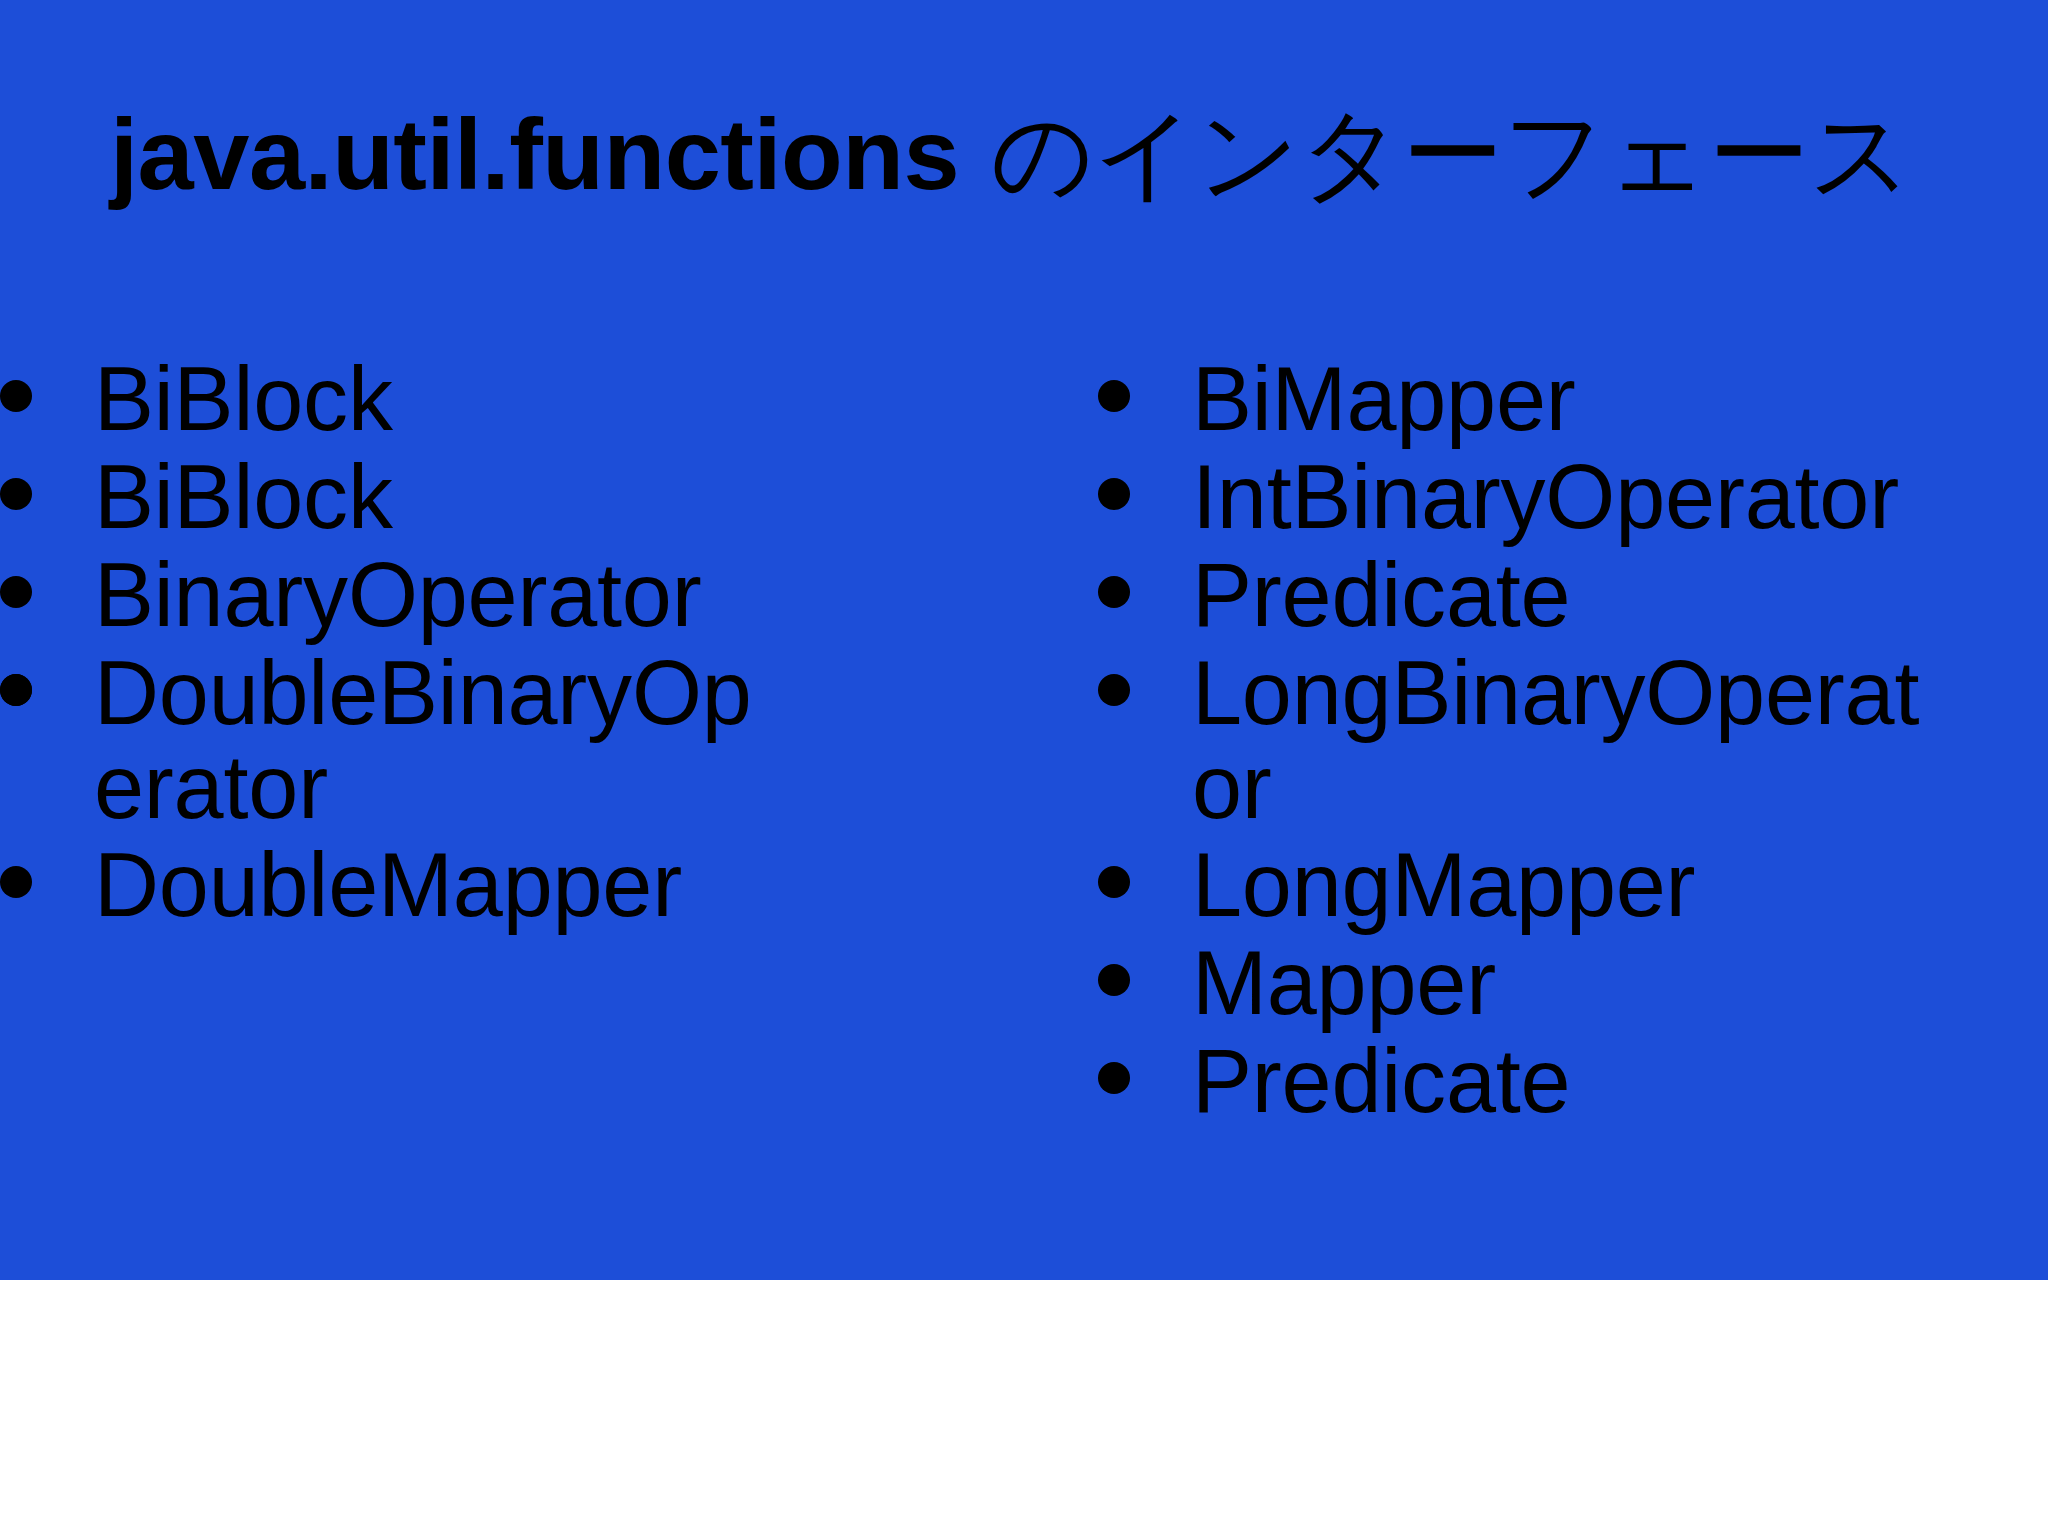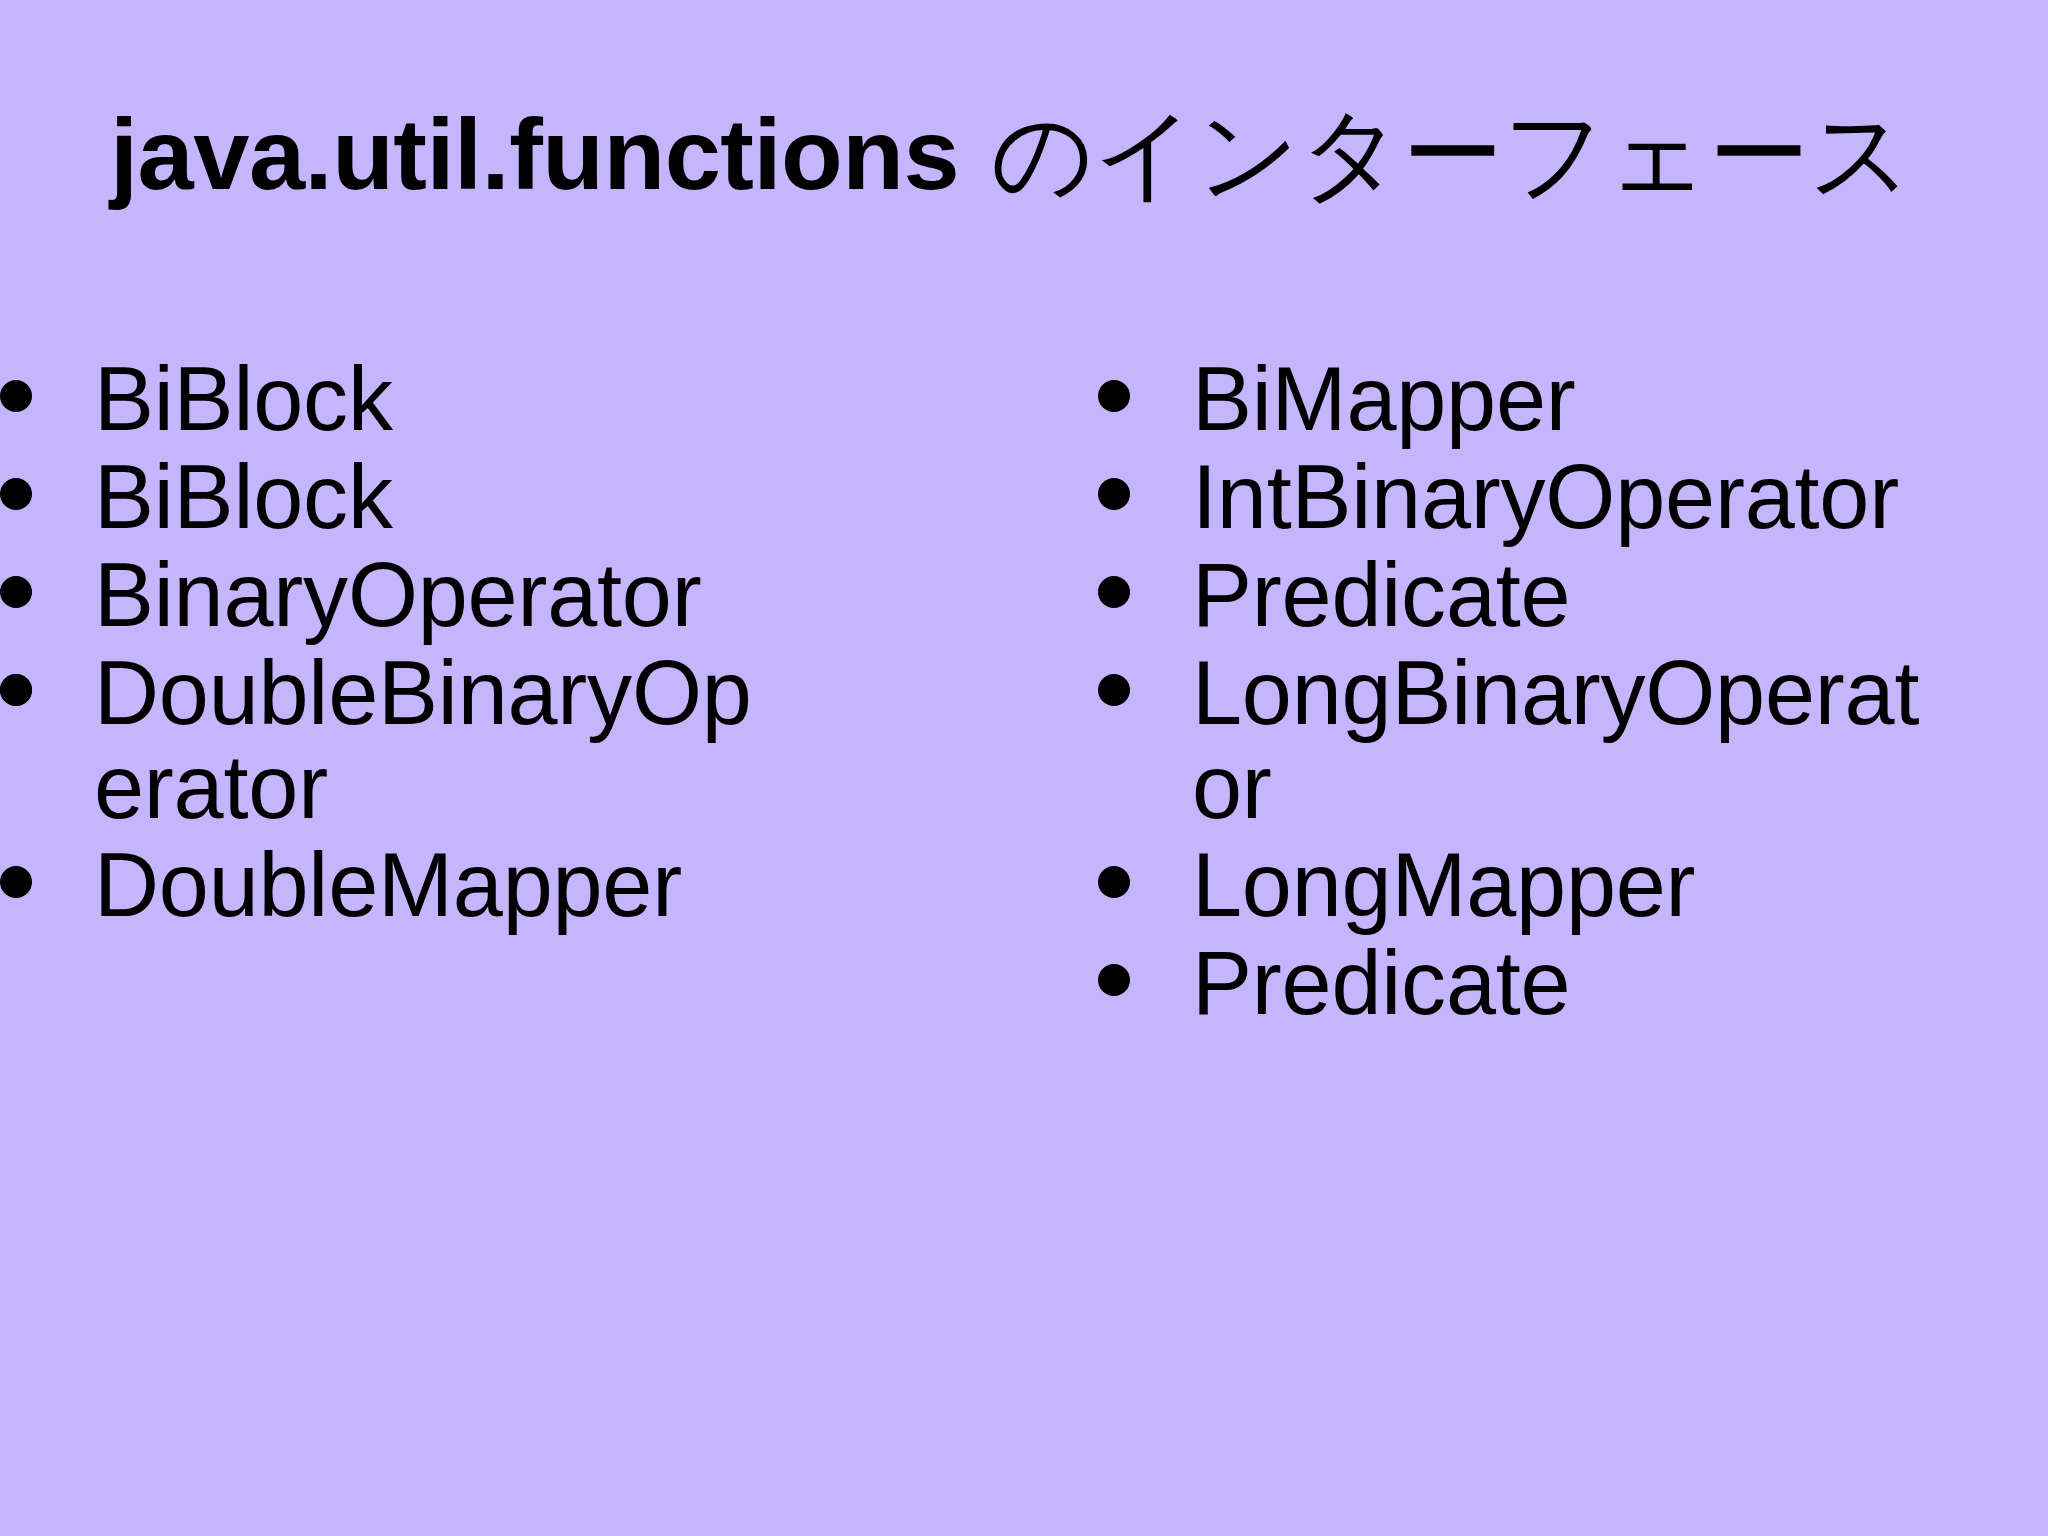--- a/index.html
+++ b/index.html
@@ -11,22 +11,22 @@
     width: 2048px;
     height: 1536px;
     overflow: hidden;
     font-family: "Liberation Sans", "DejaVu Sans", sans-serif;
     color: #000000;
     -webkit-font-smoothing: antialiased;
   }
   .slide {
     position: relative;
     width: 2048px;
-    height: 1536px;
-    background: #c4b5fd;
+    height: 1280px;
+    background: #1d4ed8;
     box-sizing: border-box;
   }
 
   
   .slide-title {
     position: absolute;
     left: 110px;
     top: 28px;
     width: 1900px;
     font-size: 101px;
@@ -157,19 +157,23 @@
         <li class="bullet-item">
           <span class="bullet-marker"></span>
           <span class="bullet-label">LongBinaryOperator</span>
         </li>
         <li class="bullet-item">
           <span class="bullet-marker"></span>
           <span class="bullet-label">LongMapper</span>
         </li>
         <li class="bullet-item">
           <span class="bullet-marker"></span>
+          <span class="bullet-label">Mapper</span>
+        </li>
+        <li class="bullet-item">
+          <span class="bullet-marker"></span>
           <span class="bullet-label">Predicate</span>
         </li>
       </ul>
     </div>
 
   </div>
 </div>
 
 </body></html>

